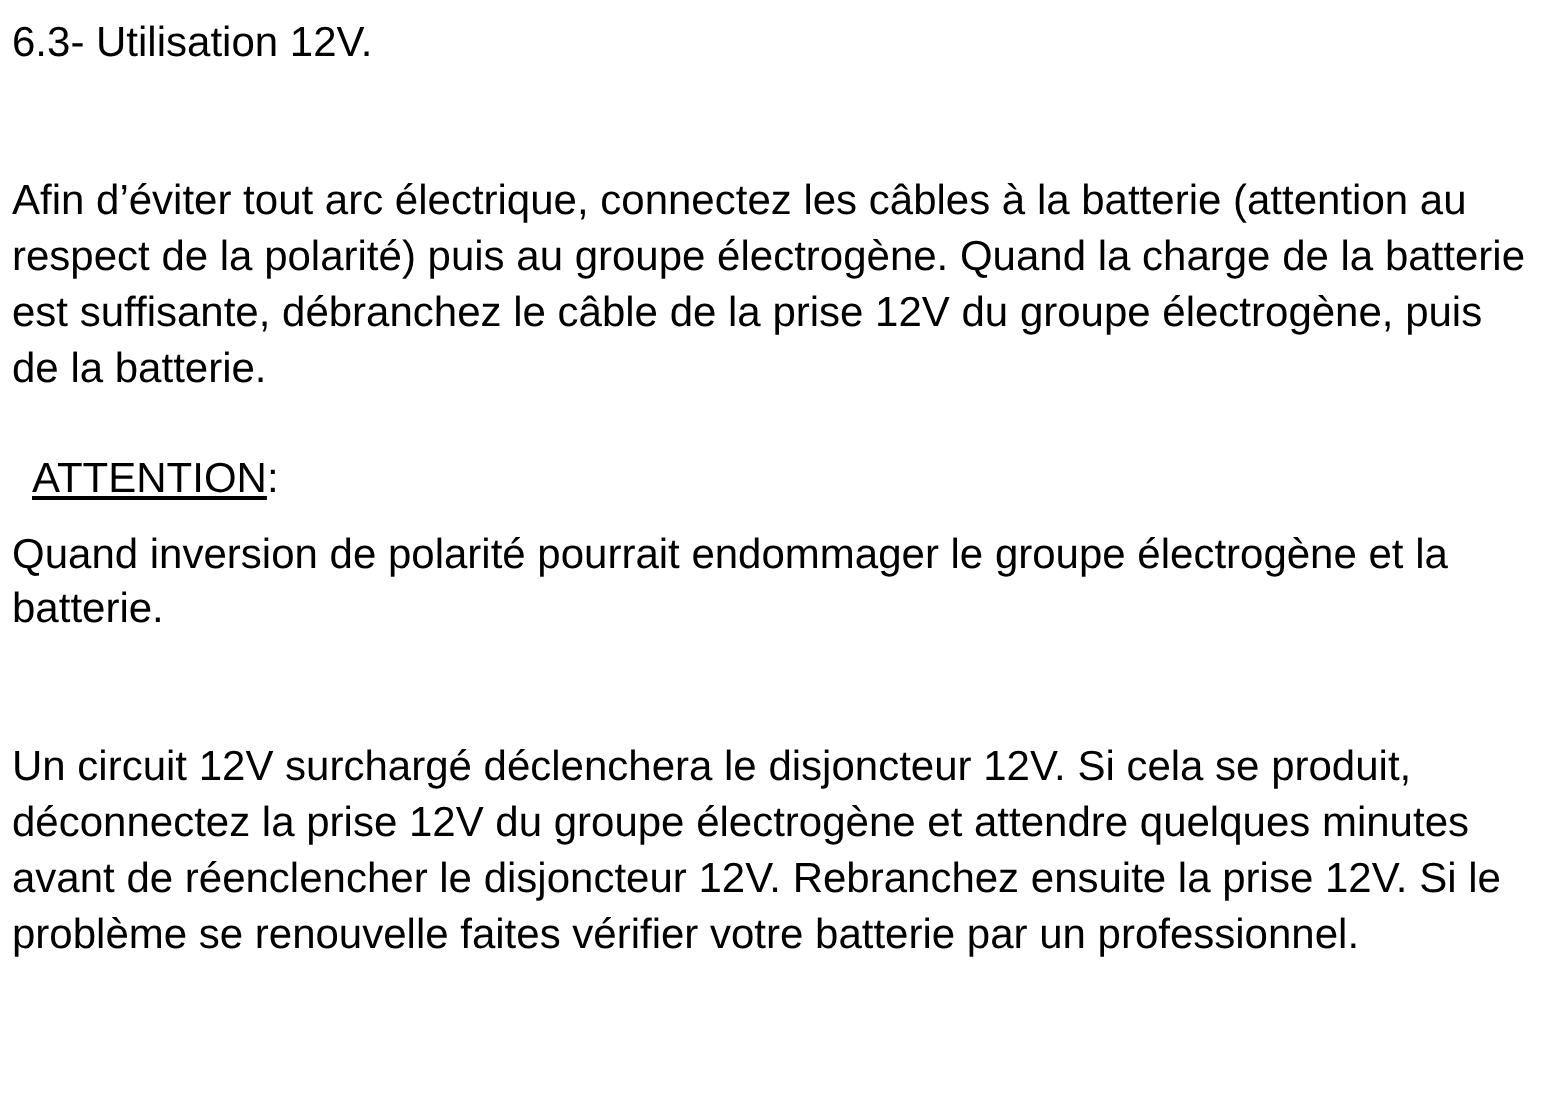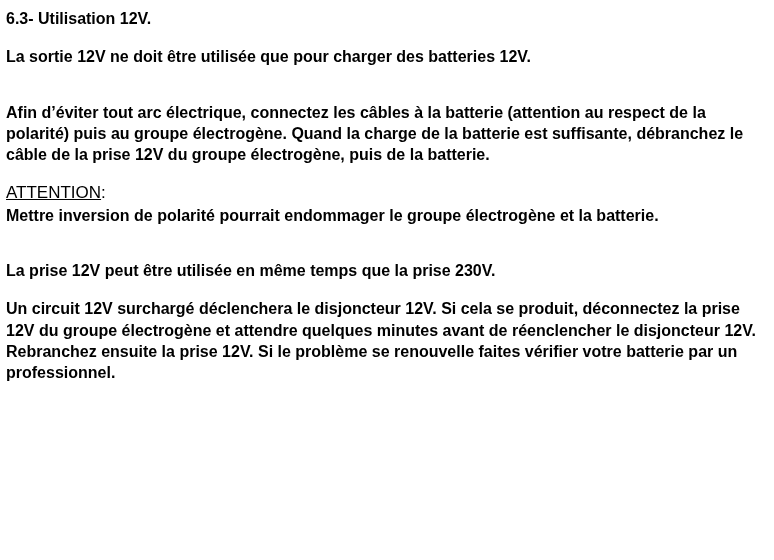--- a/index.html
+++ b/index.html
@@ -14,66 +14,63 @@
     font-family: "Liberation Sans", sans-serif;
     color: #000000;
   }
   .page {
     box-sizing: border-box;
     width: 774px;
     height: 560px;
     padding: 8px 10px 0 6px;
   }
   .para {
-    font-size: 16px;
+    font-size: 21px;
     line-height: 1.33;
     margin: 0;
     white-space: pre-wrap;
-    font-weight: bold;
   }
   .spacer {
     height: 17px;
   }
   .underline {
     text-decoration: underline;
   }
   .inline-heading {
-    font-size: 17px;
+    font-size: 21px;
     line-height: 1.33;
-    margin: 0;
+    margin: 10px;
   }
 </style>
 </head>
 <body>
 
 <div class="page">
 
   <p class="para">6.3- Utilisation 12V.</p>
 
   <div class="spacer"></div>
 
-  <p class="para">La sortie 12V ne doit être utilisée que pour charger des batteries 12V.</p>
 
   <div class="spacer"></div>
 
 
   <div class="spacer"></div>
 
   <p class="para">Afin d’éviter tout arc électrique, connectez les câbles à la batterie (attention au respect de la polarité) puis au groupe électrogène. Quand la charge de la batterie est suffisante, débranchez le câble de la prise 12V du groupe électrogène, puis de la batterie.</p>
 
   <div class="spacer"></div>
 
   <p class="inline-heading"><span class="underline">ATTENTION</span><span>:</span></p>
 
-  <p class="para">Mettre inversion de polarité pourrait endommager le groupe électrogène et la batterie.</p>
+  <p class="para">Quand inversion de polarité pourrait endommager le groupe électrogène et la batterie.</p>
 
   <div class="spacer"></div>
 
 
   <div class="spacer"></div>
 
-  <p class="para">La prise 12V peut être utilisée en même temps que la prise 230V.</p>
 
   <div class="spacer"></div>
 
   <p class="para">Un circuit 12V surchargé déclenchera le disjoncteur 12V. Si cela se produit, déconnectez la prise 12V du groupe électrogène et attendre quelques minutes avant de réenclencher le disjoncteur 12V. Rebranchez ensuite la prise 12V. Si le problème se renouvelle faites vérifier votre batterie par un professionnel.</p>
 
 </div>
 
 </body></html>

